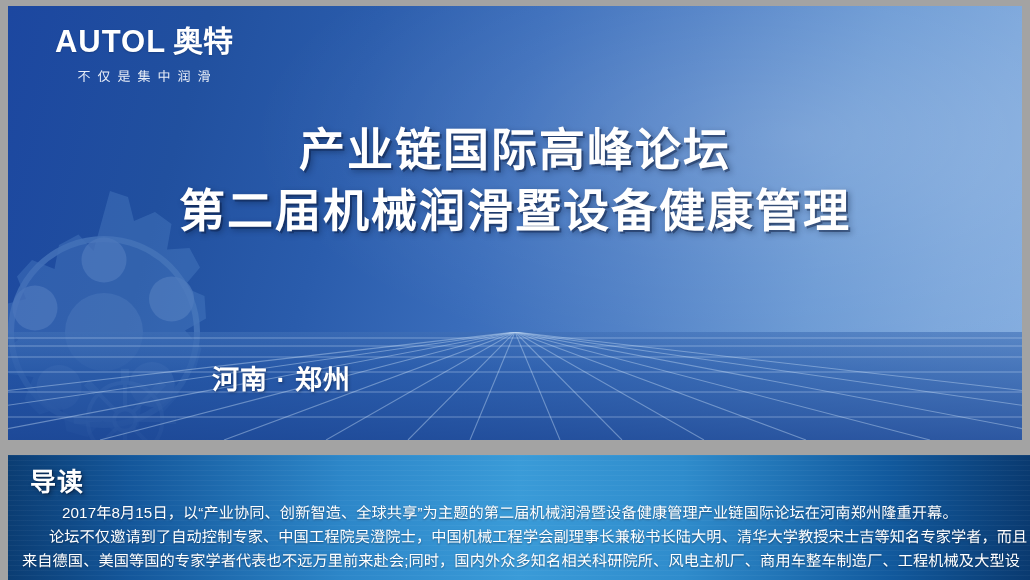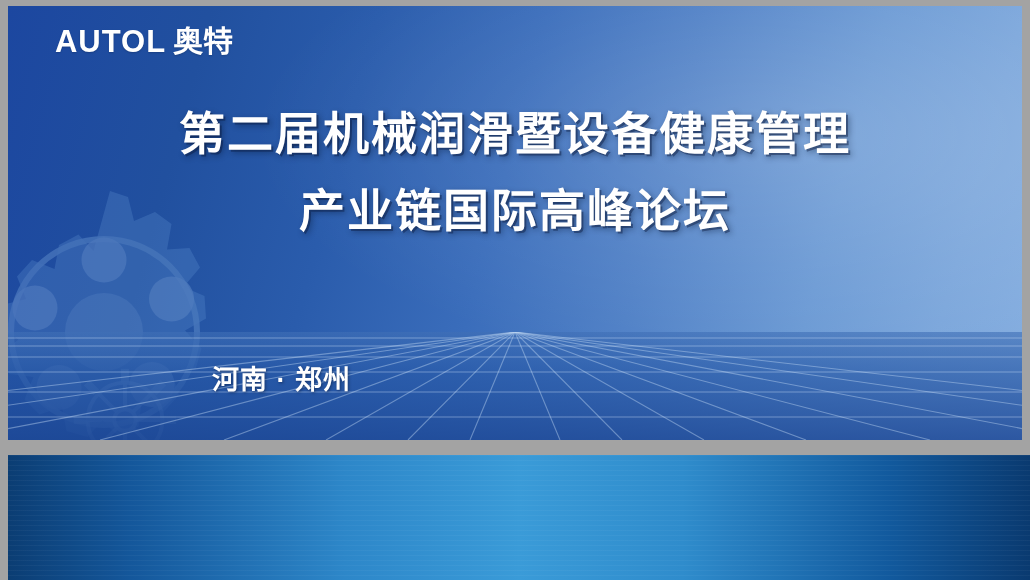--- a/index.html
+++ b/index.html
@@ -300,29 +300,36 @@
           <line x1="0" y1="60" x2="1014" y2="60"></line>
           <line x1="0" y1="85" x2="1014" y2="85"></line>
         </g>
       </svg>
     </div>
 
     <div class="logo-block">
       <div class="logo-main">
         <span>AUTOL</span><span class="logo-cn">奥特</span>
       </div>
+      <div class="logo-tagline">不仅是集中润滑</div>
     </div>
 
     <div class="title-wrap">
+      <div class="title-line second">产业链国际高峰论坛</div>
       <div class="title-line">第二届机械润滑暨设备健康管理</div>
-      <div class="title-line second">产业链国际高峰论坛</div>
     </div>
 
     <div class="meta-row">
       <div class="meta-item">河南 · 郑州</div>
     </div>
 
   </div>
 
   <div class="lead-panel">
+    <div class="lead-heading">导读</div>
+    <div class="lead-body">
+      <div class="para-indent-2">2017年8月15日，以“产业协同、创新智造、全球共享”为主题的第二届机械润滑暨设备健康管理产业链国际论坛在河南郑州隆重开幕。</div>
+      <div class="para-indent">论坛不仅邀请到了自动控制专家、中国工程院吴澄院士，中国机械工程学会副理事长兼秘书长陆大明、清华大学教授宋士吉等知名专家学者，而且</div>
+      <div>来自德国、美国等国的专家学者代表也不远万里前来赴会;同时，国内外众多知名相关科研院所、风电主机厂、商用车整车制造厂、工程机械及大型设</div>
+    </div>
   </div>
 
 </div>
 
 </body></html>

